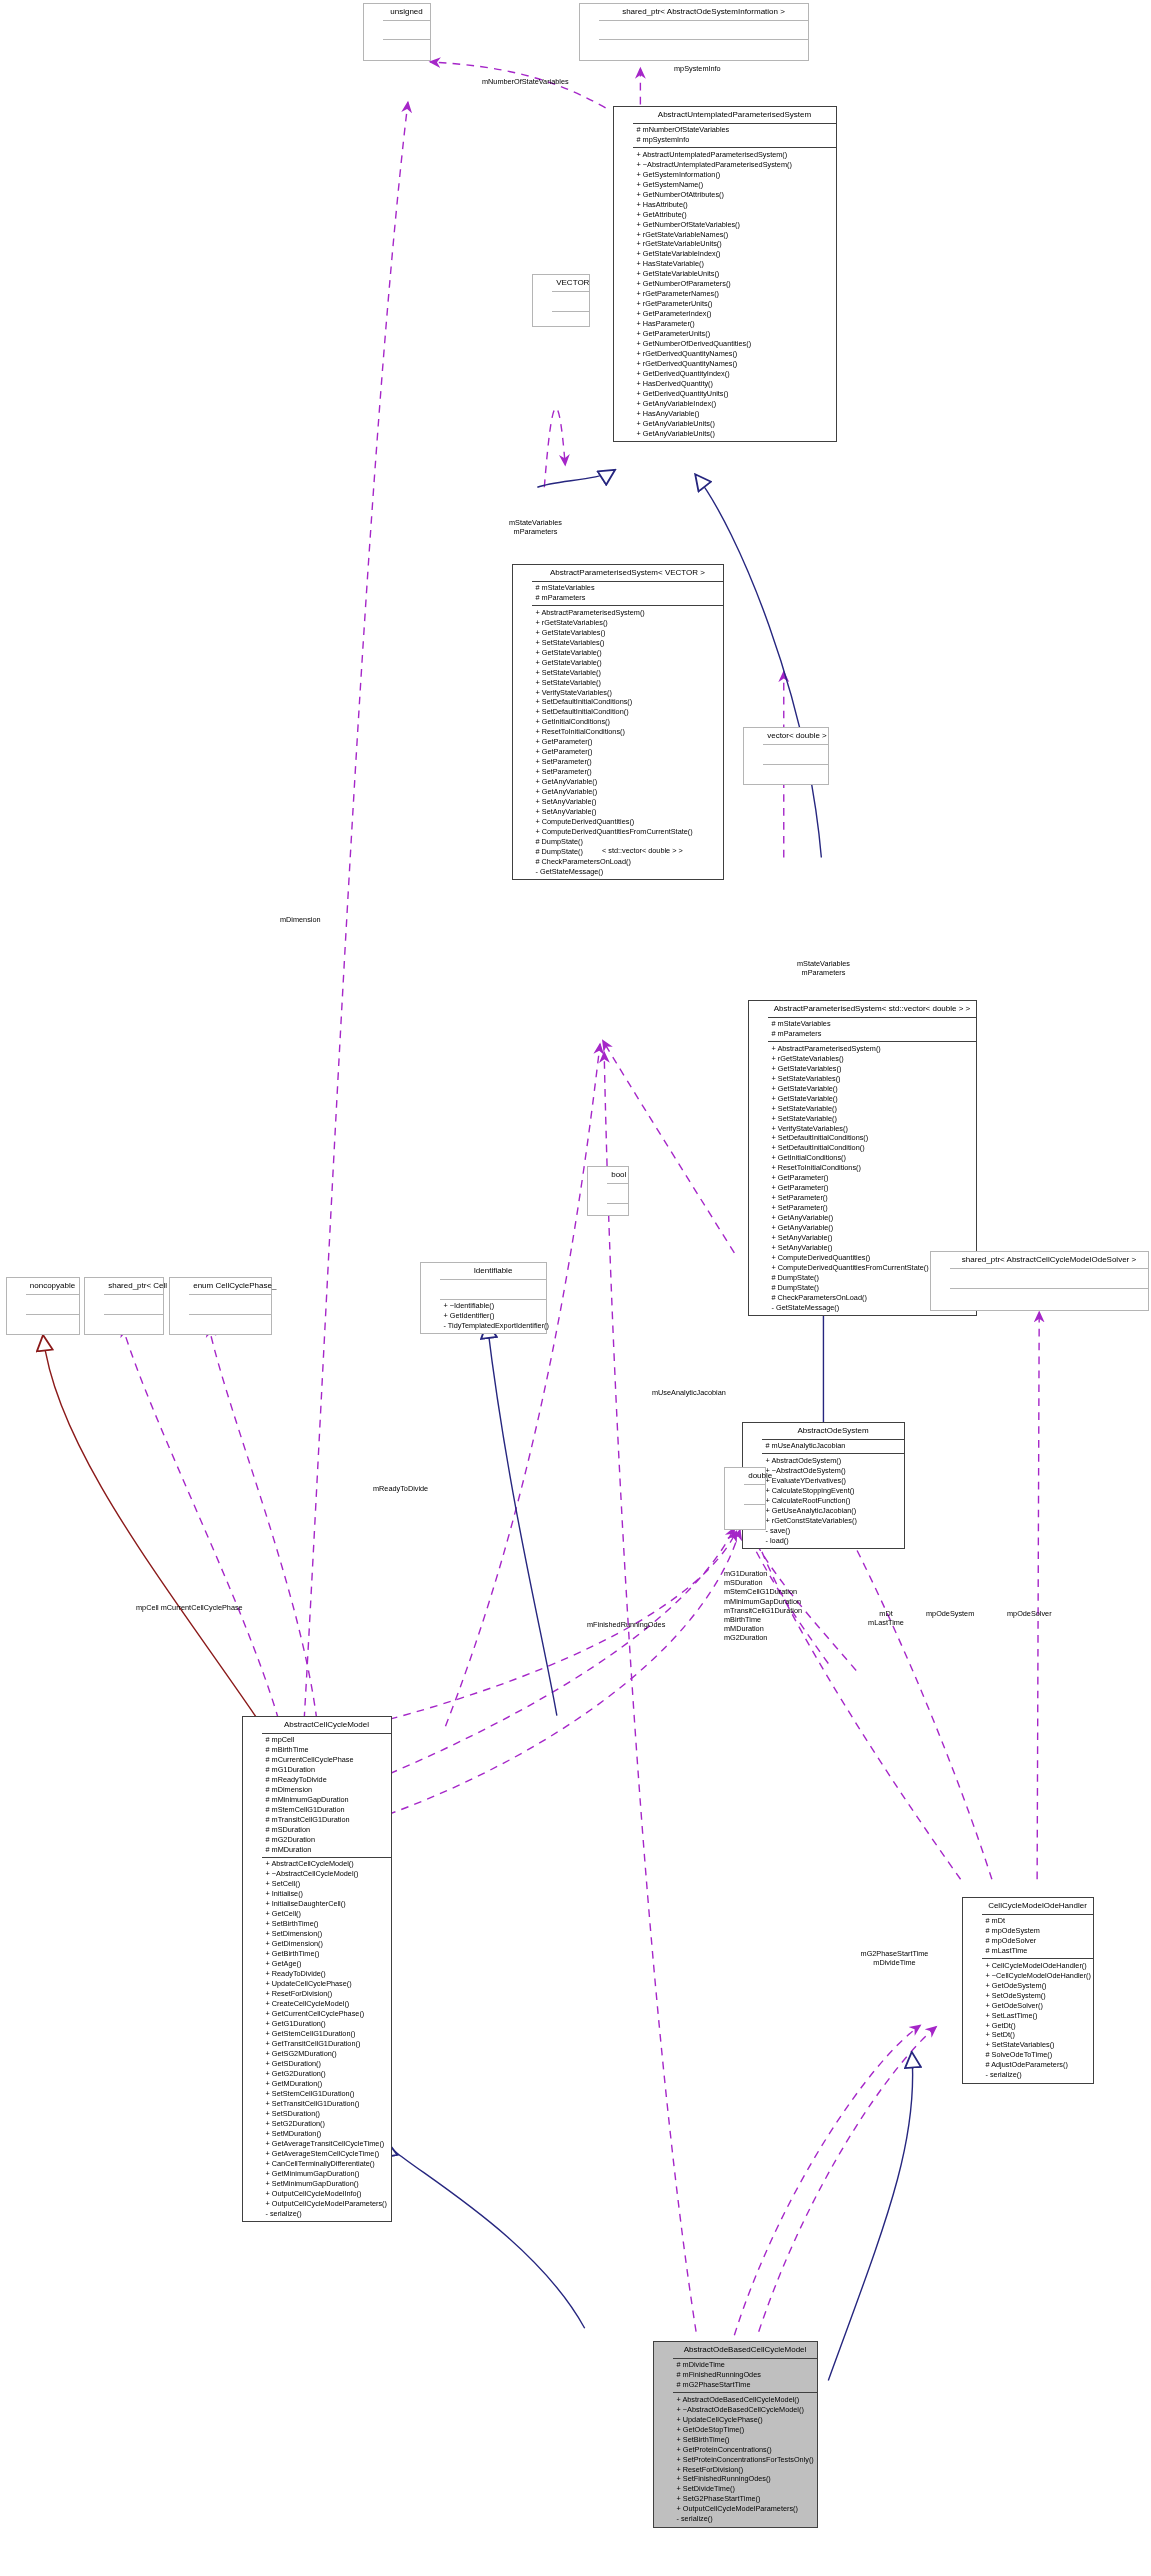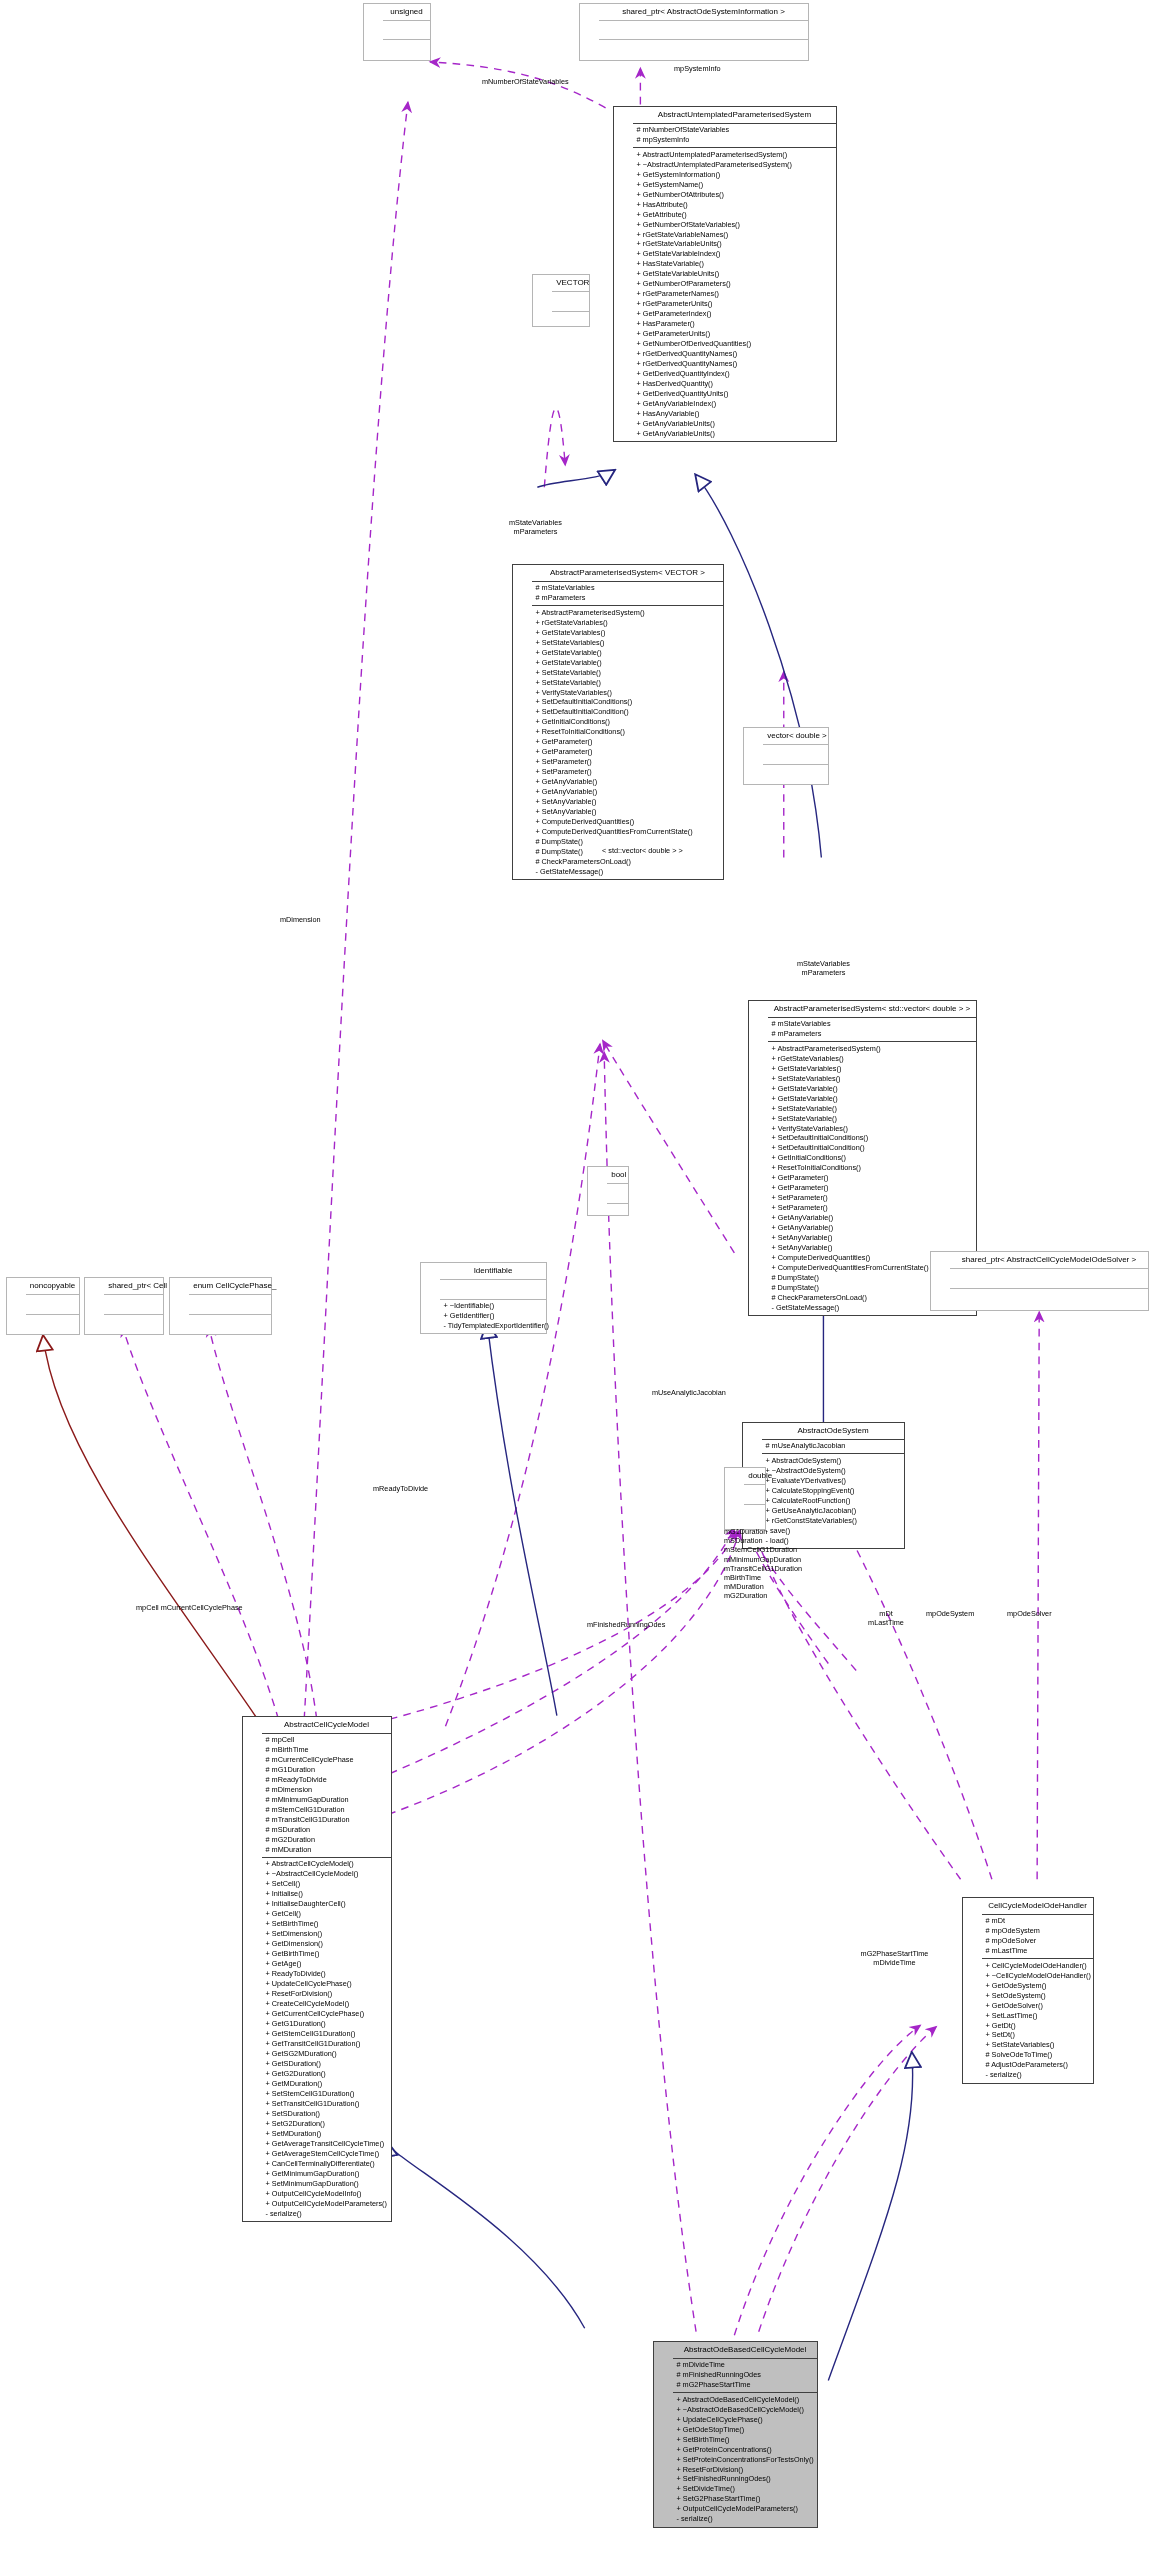--- a/index.html
+++ b/index.html
@@ -448,21 +448,21 @@
   <div class="elabel" style="left:674px;top:64px;">mpSystemInfo</div>
   <div class="elabel c" style="left:487px;top:518px;width:97px;white-space:pre-line;">mStateVariables
 mParameters</div>
   <div class="elabel c" style="left:775px;top:959px;width:97px;white-space:pre-line;">mStateVariables
 mParameters</div>
   <div class="elabel" style="left:602px;top:846px;">&lt; std::vector&lt; double &gt; &gt;</div>
   <div class="elabel" style="left:280px;top:915px;">mDimension</div>
   <div class="elabel" style="left:652px;top:1388px;">mUseAnalyticJacobian</div>
   <div class="elabel" style="left:373px;top:1484px;">mReadyToDivide</div>
   <div class="elabel" style="left:587px;top:1620px;">mFinishedRunningOdes</div>
-  <div class="elabel" style="left:724px;top:1527px;white-space:pre-line;line-height:1.26;">mG1Duration
+  <div class="elabel" style="left:724px;top:1569px;white-space:pre-line;line-height:1.26;">mG1Duration
 mSDuration
 mStemCellG1Duration
 mMinimumGapDuration
 mTransitCellG1Duration
 mBirthTime
 mMDuration
 mG2Duration</div>
   <div class="elabel c" style="left:865px;top:1609px;width:42px;white-space:pre-line;">mDt
 mLastTime</div>
   <div class="elabel" style="left:926px;top:1609px;">mpOdeSystem</div>

